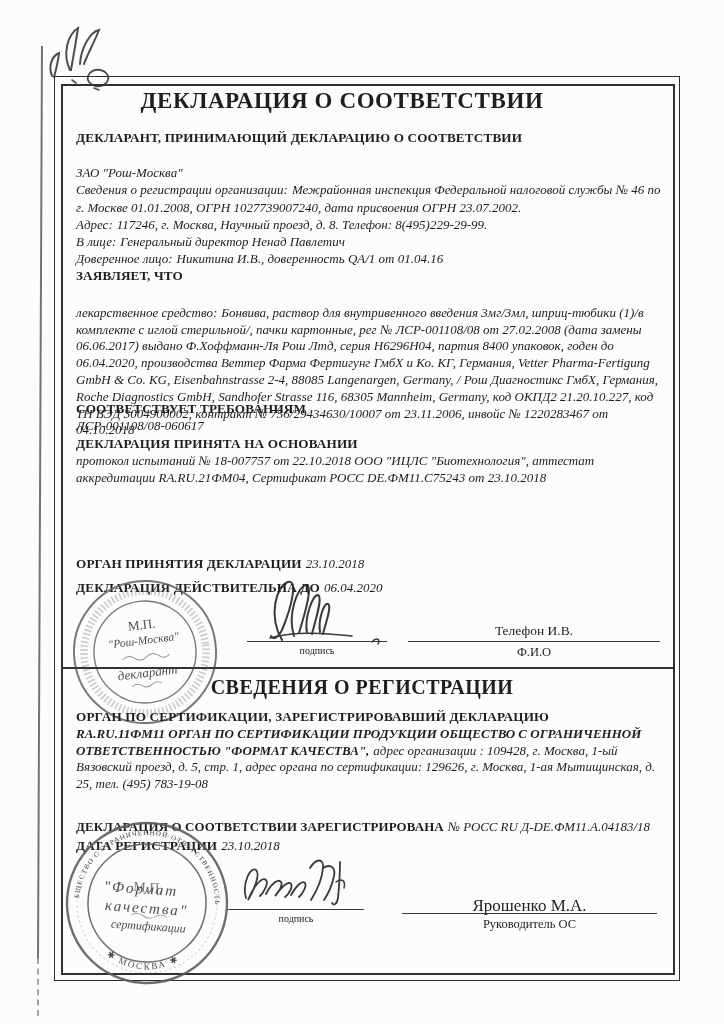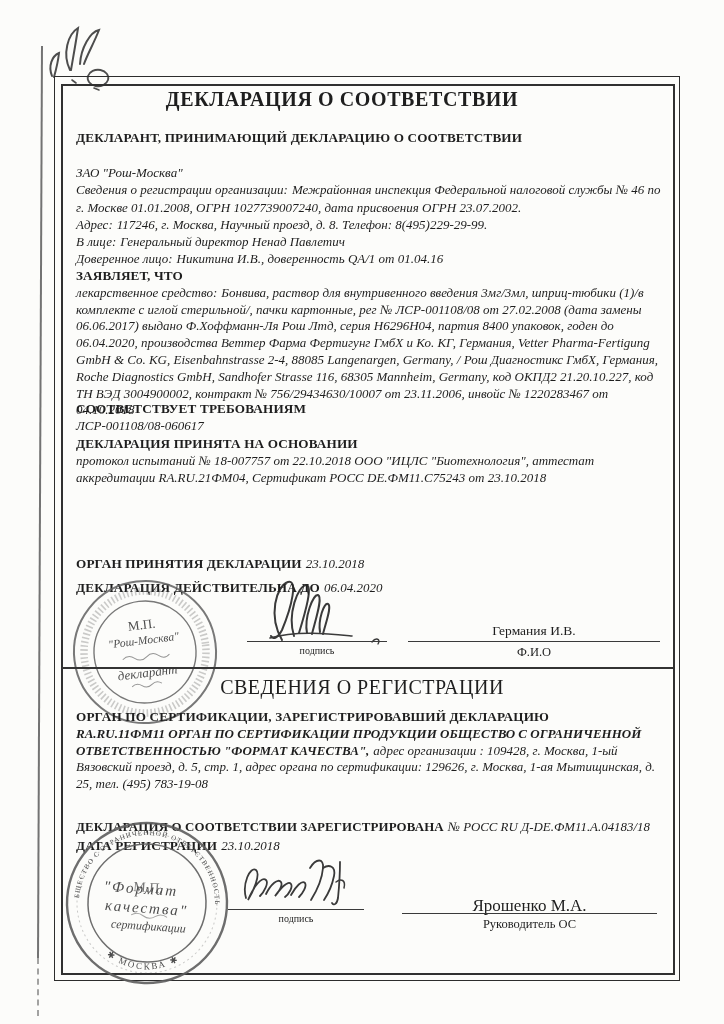--- a/index.html
+++ b/index.html
@@ -9,23 +9,23 @@
     font-family:"Liberation Serif", serif;
   }
   .abs{position:absolute;}
   
   .frame-outer{left:54px;top:76px;width:624px;height:903px;border:1.5px solid #2c2c2c;}
   .frame-inner{left:61px;top:84px;width:610px;height:887px;border:2px solid #303030;}
   
   .scan-line{left:39px;top:46px;width:2px;height:912px;background:#3e3e3e;opacity:.72;transform:rotate(.25deg);}
   .scan-line-tail{left:37px;top:958px;height:58px;width:0;border-left:2px dashed #5a5a5a;opacity:.55;}
   
-  .h1{font-size:20px;font-weight:bold;letter-spacing:.6px;text-align:center;width:684px;}
+  .h1{font-size:23px;font-weight:bold;letter-spacing:.6px;text-align:center;width:684px;}
   .h2{font-size:13.2px;font-weight:bold;letter-spacing:.15px;}
-  .h2s{font-size:20px;font-weight:normal;letter-spacing:.5px;text-align:center;width:724px;}
+  .h2s{font-size:20px;font-weight:bold;letter-spacing:.5px;text-align:center;width:724px;}
   .it{font-style:italic;font-size:13px;}
   .bi{font-style:italic;font-weight:normal;font-size:13px;}
   .para{width:588px;line-height:15.8px;}
   .col{width:588px;line-height:16.2px;}
   .col .h2{display:block;margin-bottom:18px;}
   .cap{font-size:10px;text-align:center;}
   .capC{font-size:12.5px;text-align:center;}
   .sigline{border-top:1.5px solid #3a3a3a;height:0;}
   .divider{left:61px;top:667px;width:612px;height:2px;background:#333;}
   .nowrap{white-space:nowrap;}
@@ -69,21 +69,21 @@
       <span class="bi">В лице:</span>
       <span class="it">Генеральный директор Ненад Павлетич</span>
     </div>
     <div>
       <span class="bi">Доверенное лицо:</span>
       <span class="it">Никитина И.В., доверенность QA/1 от 01.04.16</span>
     </div>
   </div>
 
   <div class="abs para" style="left:76px;top:268px">
-    <span class="h2" style="display:block;margin-bottom:0">ЗАЯВЛЯЕТ, ЧТО</span>
+    <span class="h2" style="display:block;margin-bottom:20px">ЗАЯВЛЯЕТ, ЧТО</span>
     <span class="bi">лекарственное средство:</span>
     <span class="it">Бонвива, раствор для внутривенного введения 3мг/3мл, шприц-тюбики (1)/в комплекте с иглой стерильной/, пачки картонные, рег № ЛСР-001108/08 от 27.02.2008 (дата замены 06.06.2017) выдано Ф.Хоффманн-Ля Рош Лтд, серия H6296H04, партия 8400 упаковок, годен до 06.04.2020, производства Веттер Фарма Фертигунг ГмбХ и Ко. КГ, Германия, Vetter Pharma-Fertigung GmbH &amp; Co. KG, Eisenbahnstrasse 2-4, 88085 Langenargen, Germany, / Рош Диагностикс ГмбХ, Германия, Roche Diagnostics GmbH, Sandhofer Strasse 116, 68305 Mannheim, Germany, код ОКПД2 21.20.10.227, код ТН ВЭД 3004900002, контракт № 756/29434630/10007 от 23.11.2006, инвойс № 1220283467 от 04.10.2018</span>
   </div>
 
   <div class="abs para" style="left:76px;top:401px">
     <span class="h2" style="display:block">СООТВЕТСТВУЕТ ТРЕБОВАНИЯМ</span>
     <span class="it">ЛСР-001108/08-060617</span>
   </div>
 
   <div class="abs para" style="left:76px;top:436px">
@@ -123,21 +123,21 @@
       <path d="M42,60 C35,38 46,10 54,9 C61,9 54,34 47,57"></path>
       <path d="M55,57 C52,42 61,18 66,19 C71,21 64,42 60,58"></path>
       <path d="M68,56 C66,44 72,26 76,28 C80,30 74,46 71,58"></path>
       <path d="M18,62 C45,54 80,58 100,60" stroke-width="1.6"></path>
       <path d="M120,66 c4,-5 9,-3 6,2" stroke-width="1.4"></path>
     </g>
   </svg>
 
   <div class="abs sigline" style="left:247px;top:641px;width:140px"></div>
   <div class="abs cap" style="left:247px;top:645px;width:140px">подпись</div>
-  <div class="abs capC" style="left:408px;top:623px;width:252px;font-size:13.5px">Германия И.В.</div>
+  <div class="abs capC" style="left:408px;top:623px;width:252px;font-size:13.5px">Телефон И.В.</div>
   <div class="abs sigline" style="left:408px;top:641px;width:252px"></div>
   <div class="abs capC" style="left:408px;top:645px;width:252px">Ф.И.О</div>
 
   <div class="abs divider"></div>
 
   <div class="abs h2s" style="top:676px;left:0">СВЕДЕНИЯ О РЕГИСТРАЦИИ</div>
 
   <div class="abs para" style="left:76px;top:709px">
     <span class="h2" style="display:block">ОРГАН ПО СЕРТИФИКАЦИИ, ЗАРЕГИСТРИРОВАВШИЙ ДЕКЛАРАЦИЮ</span>
     <span class="bi" style="font-weight:600">RA.RU.11ФМ11 ОРГАН ПО СЕРТИФИКАЦИИ ПРОДУКЦИИ ОБЩЕСТВО С ОГРАНИЧЕННОЙ ОТВЕТСТВЕННОСТЬЮ "ФОРМАТ КАЧЕСТВА",</span>

